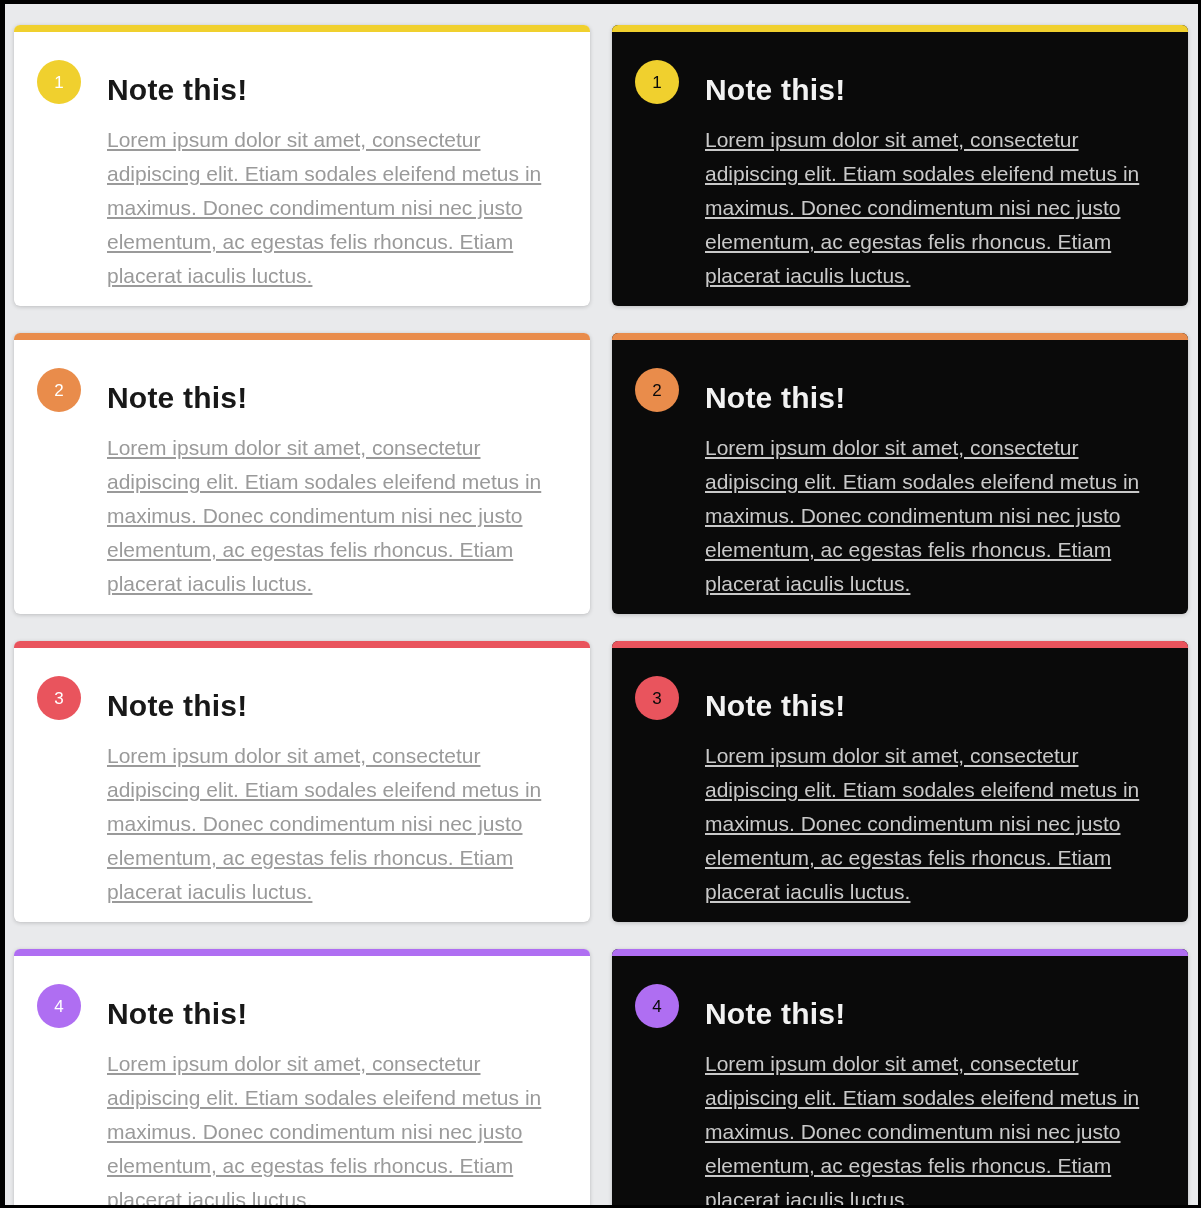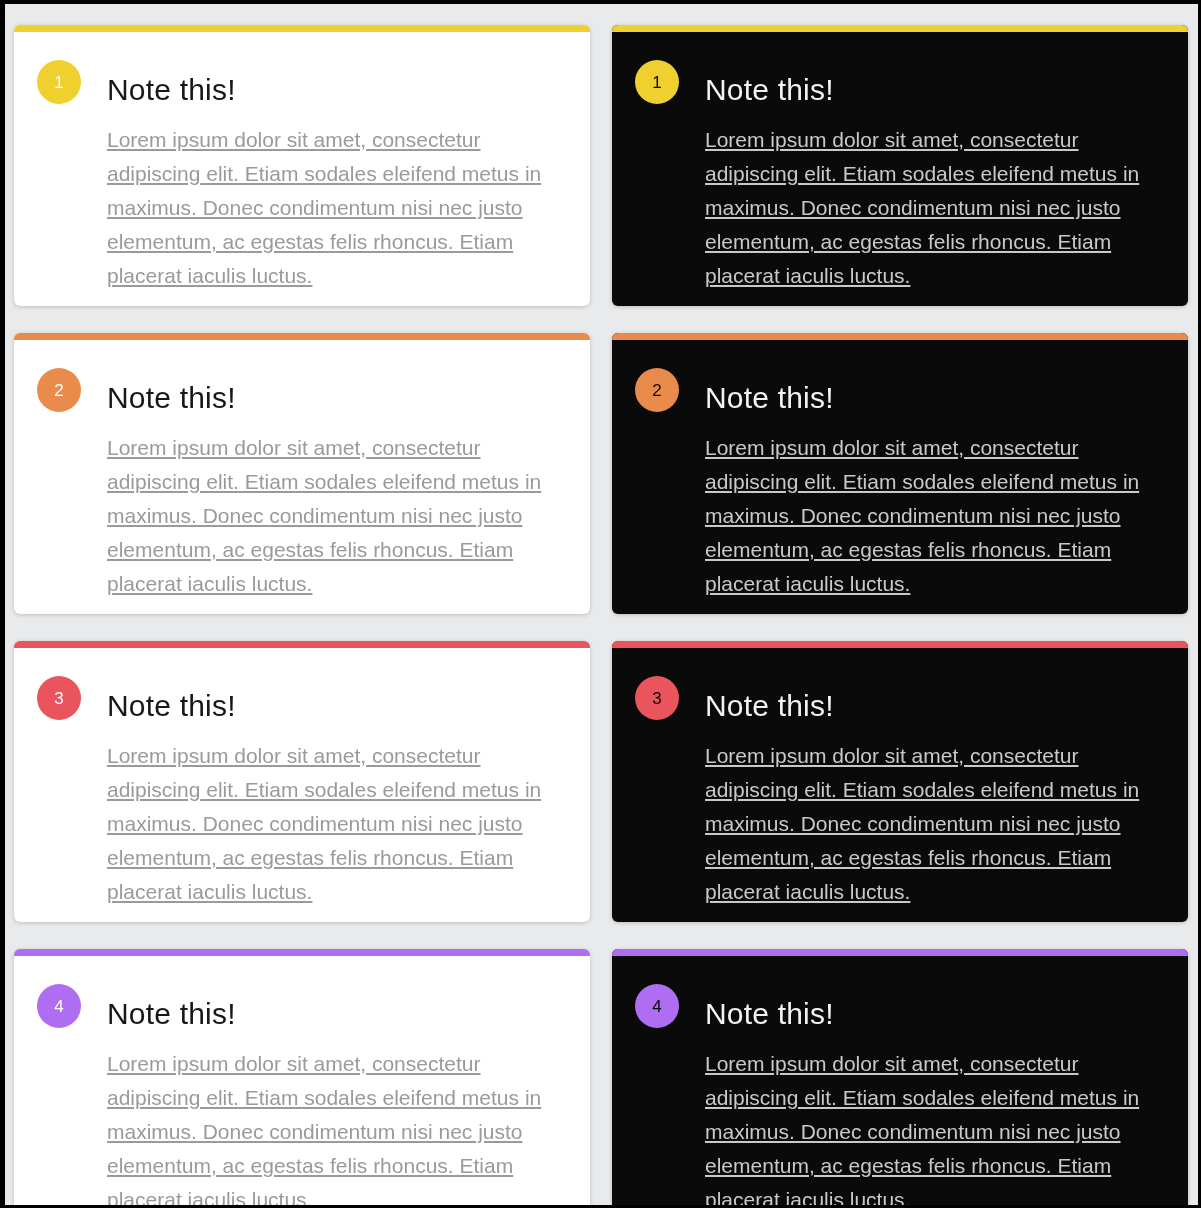--- a/index.html
+++ b/index.html
@@ -56,21 +56,21 @@
     color: var(--card-bg);
     font-size: 17px;
     line-height: 1;
     display: flex;
     align-items: center;
     justify-content: center;
   }
   .card-title {
     margin: 16px 0 0 26px;
     font-size: 30px;
-    font-weight: 400;
+    font-weight: 700;
     color: var(--title-color);
     letter-spacing: 0.2px;
   }
   .card-body {
     margin: 16px 0 0 70px;
     width: 462px;
     font-size: 21px;
     line-height: 34px;
     color: var(--body-color);
     text-decoration: underline;

